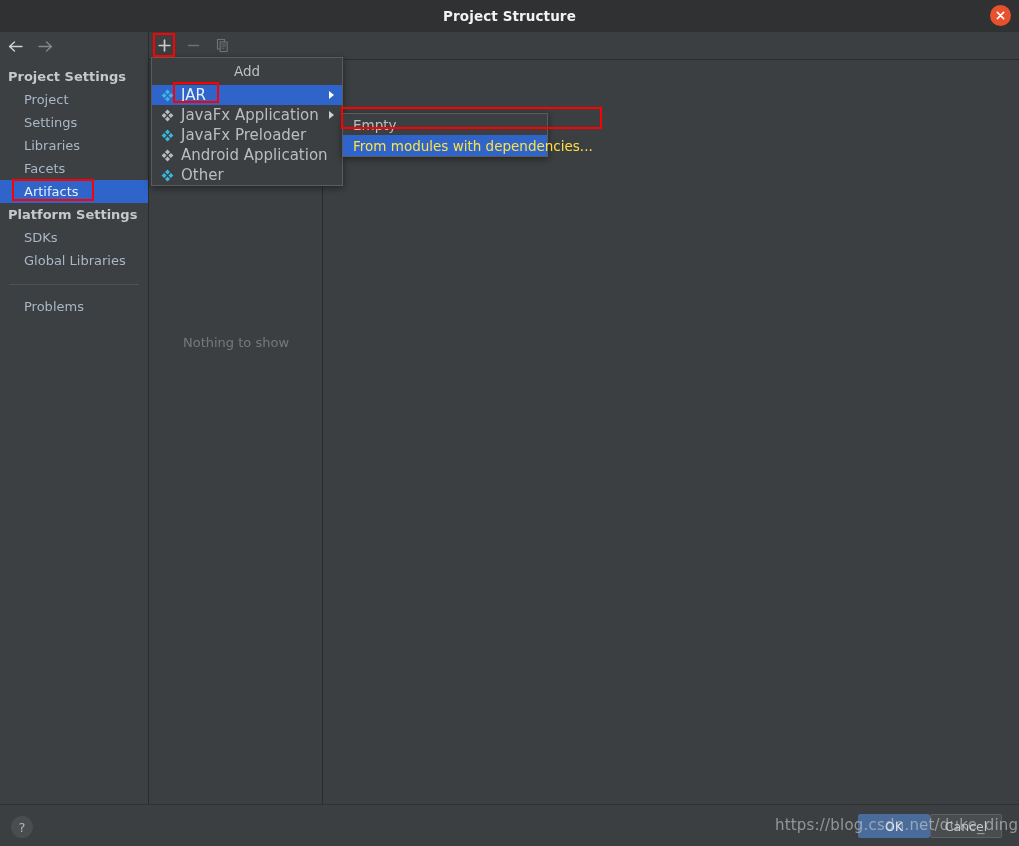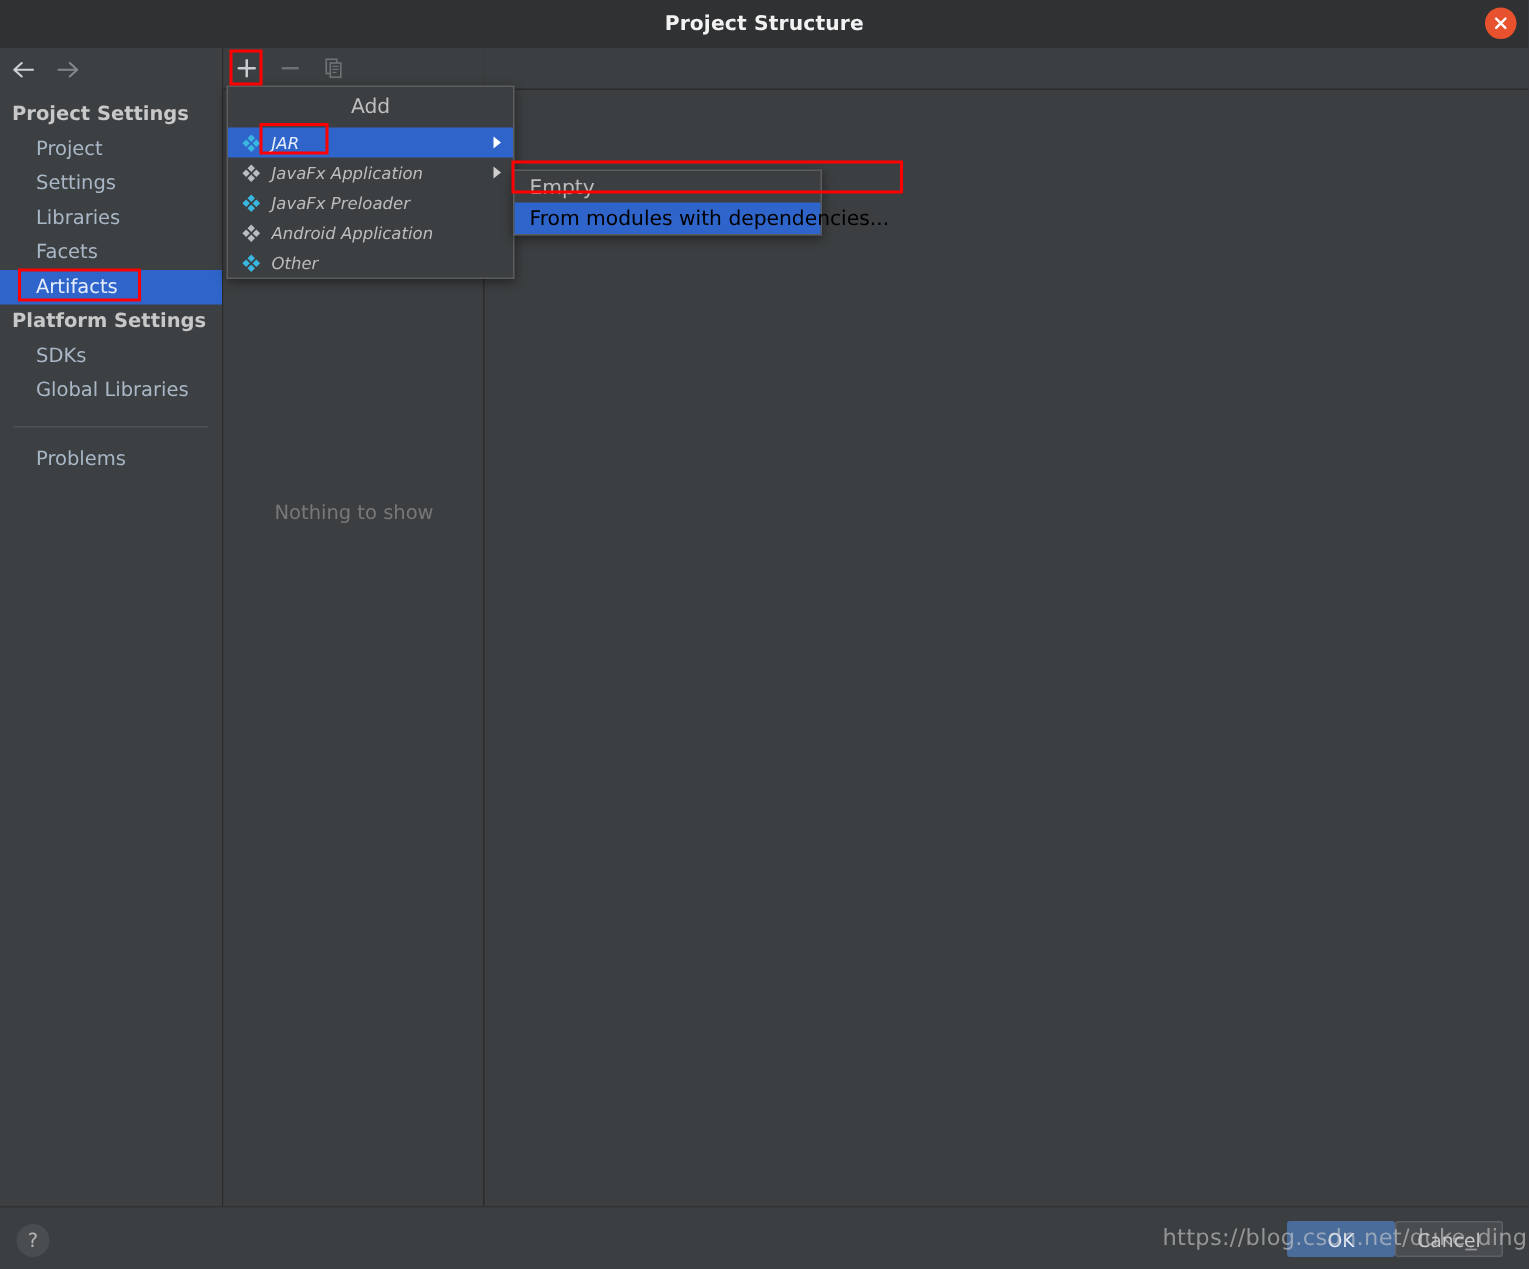--- a/index.html
+++ b/index.html
@@ -176,23 +176,22 @@
     font-size: 13.5px;
     padding: 5px 0 6px 0;
   }
   .menu-item {
     position: relative;
     display: flex;
     align-items: center;
     height: 20px;
     padding-left: 8px;
     color: #bdbdbd;
-    font-size: 11px;
-    cursor: pointer;
-    font-style: italic;
+    font-size: 15px;
+    cursor: pointer;
   }
   .menu-item.selected {
     background: #2f65ca;
     color: #e8eefb;
   }
   .menu-item .mi-icon {
     width: 14px; height: 14px;
     margin-right: 7px;
     flex: 0 0 14px;
     display: flex; align-items: center; justify-content: center;
@@ -223,21 +222,21 @@
     display: flex;
     align-items: center;
     padding-left: 10px;
     color: #bdbdbd;
     font-size: 13.5px;
     cursor: pointer;
     white-space: nowrap;
   }
   .sub-item.selected {
     background: #2f65ca;
-    color: #000000;
+    color: #fde047;
   }
 
   
   .footer {
     position: absolute;
     top: 804px; left: 0;
     width: 1019px; height: 42px;
     background: #3c3f41;
     border-top: 1px solid #303234;
   }

